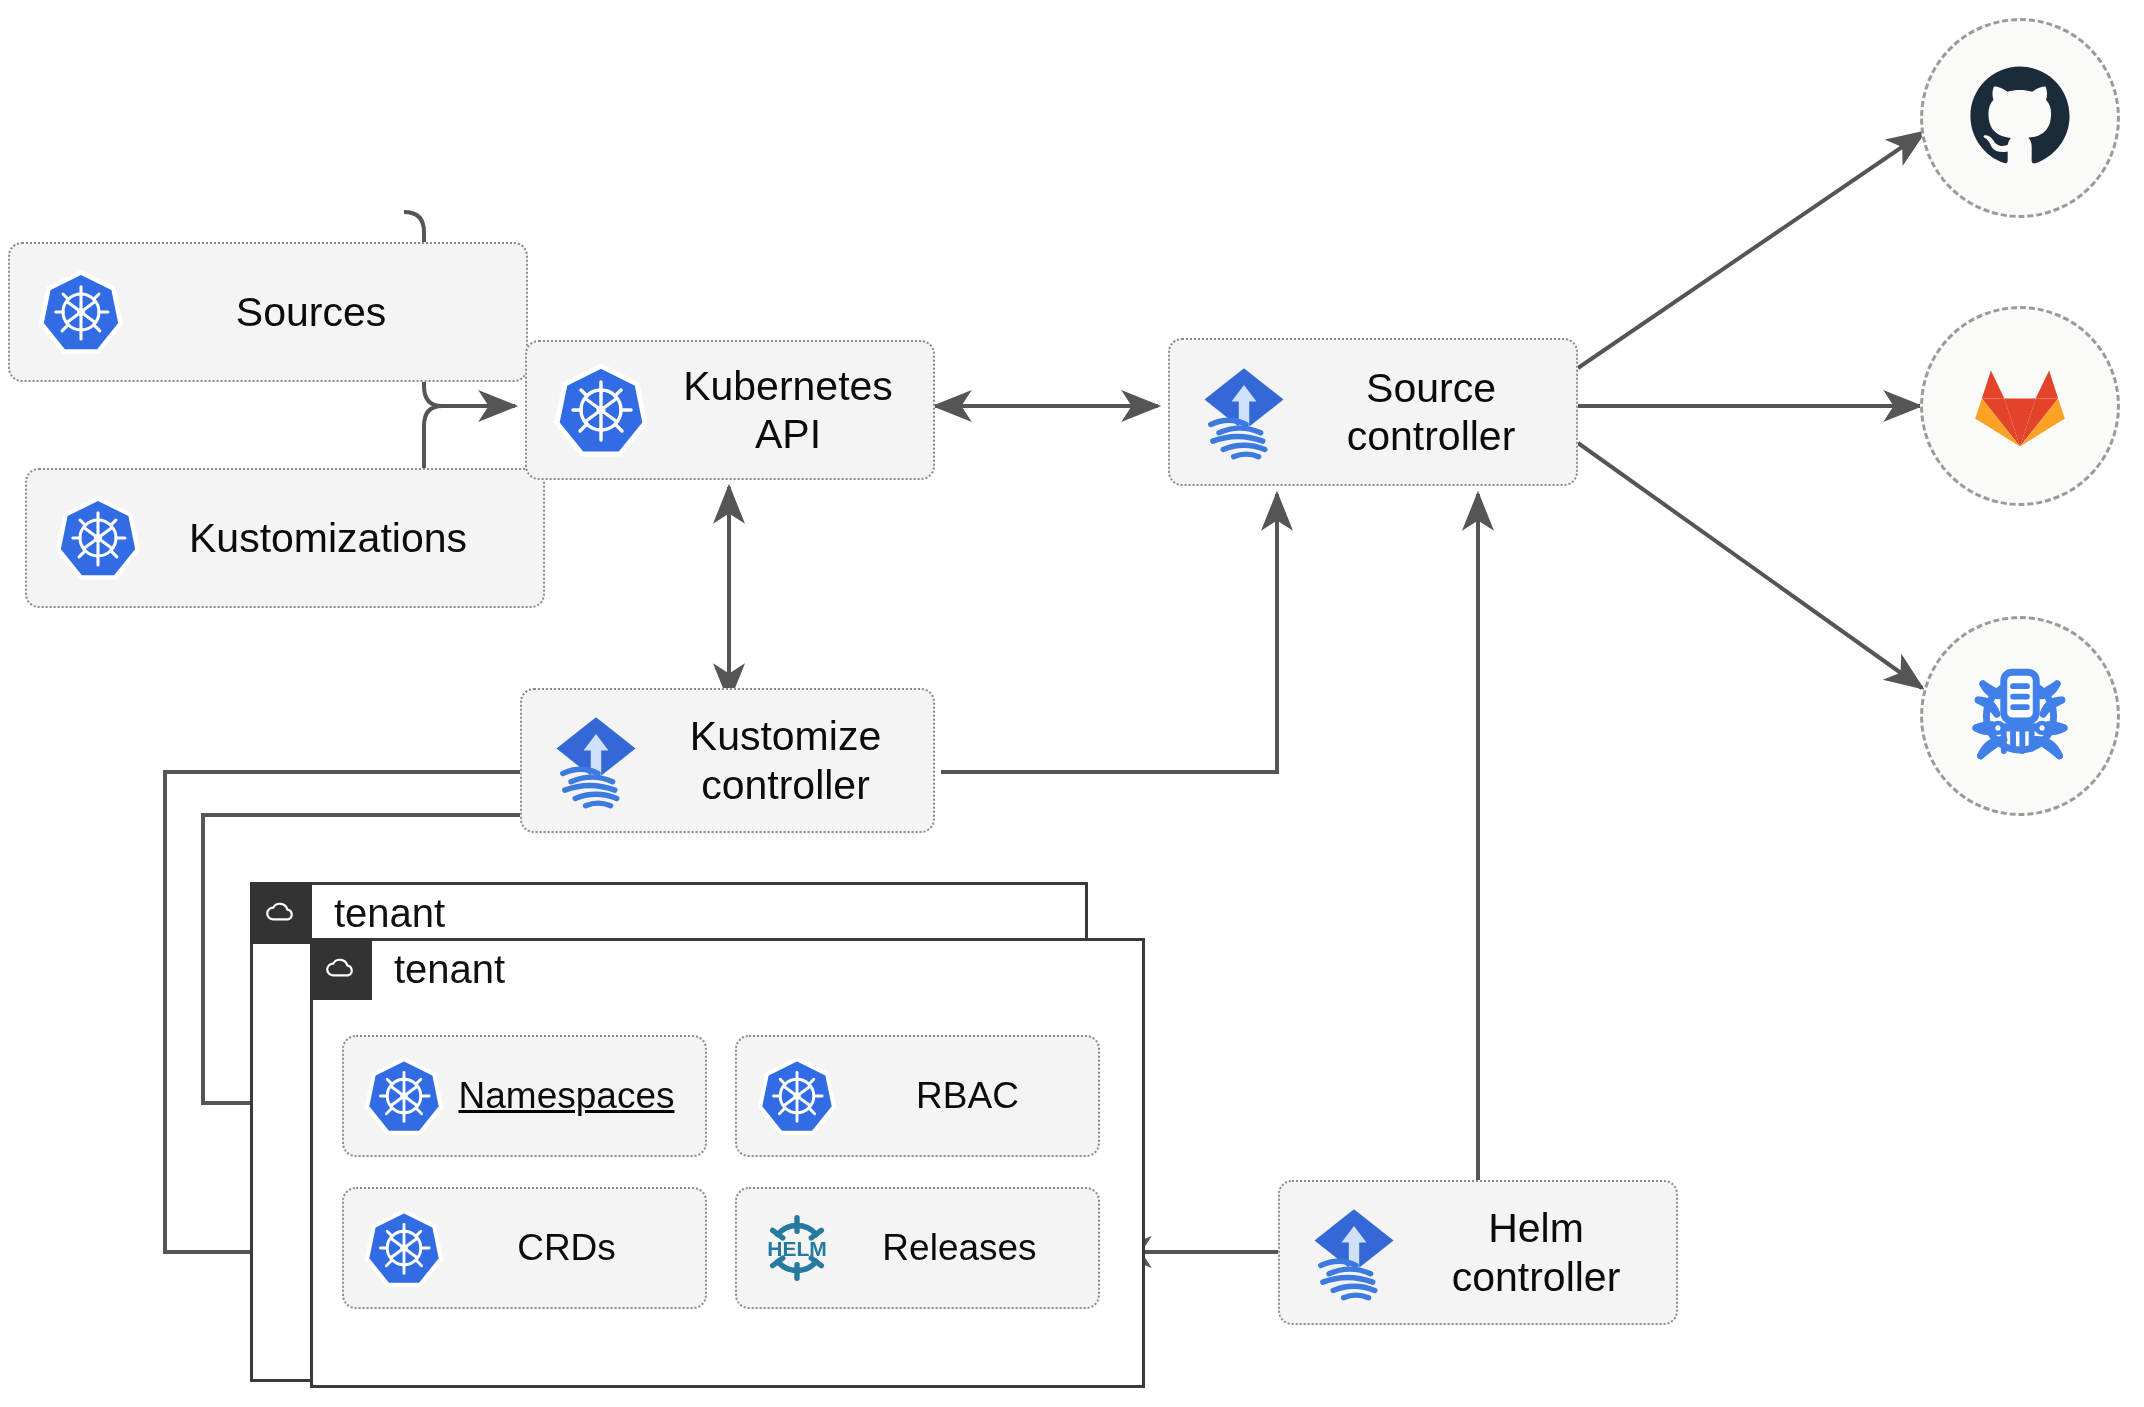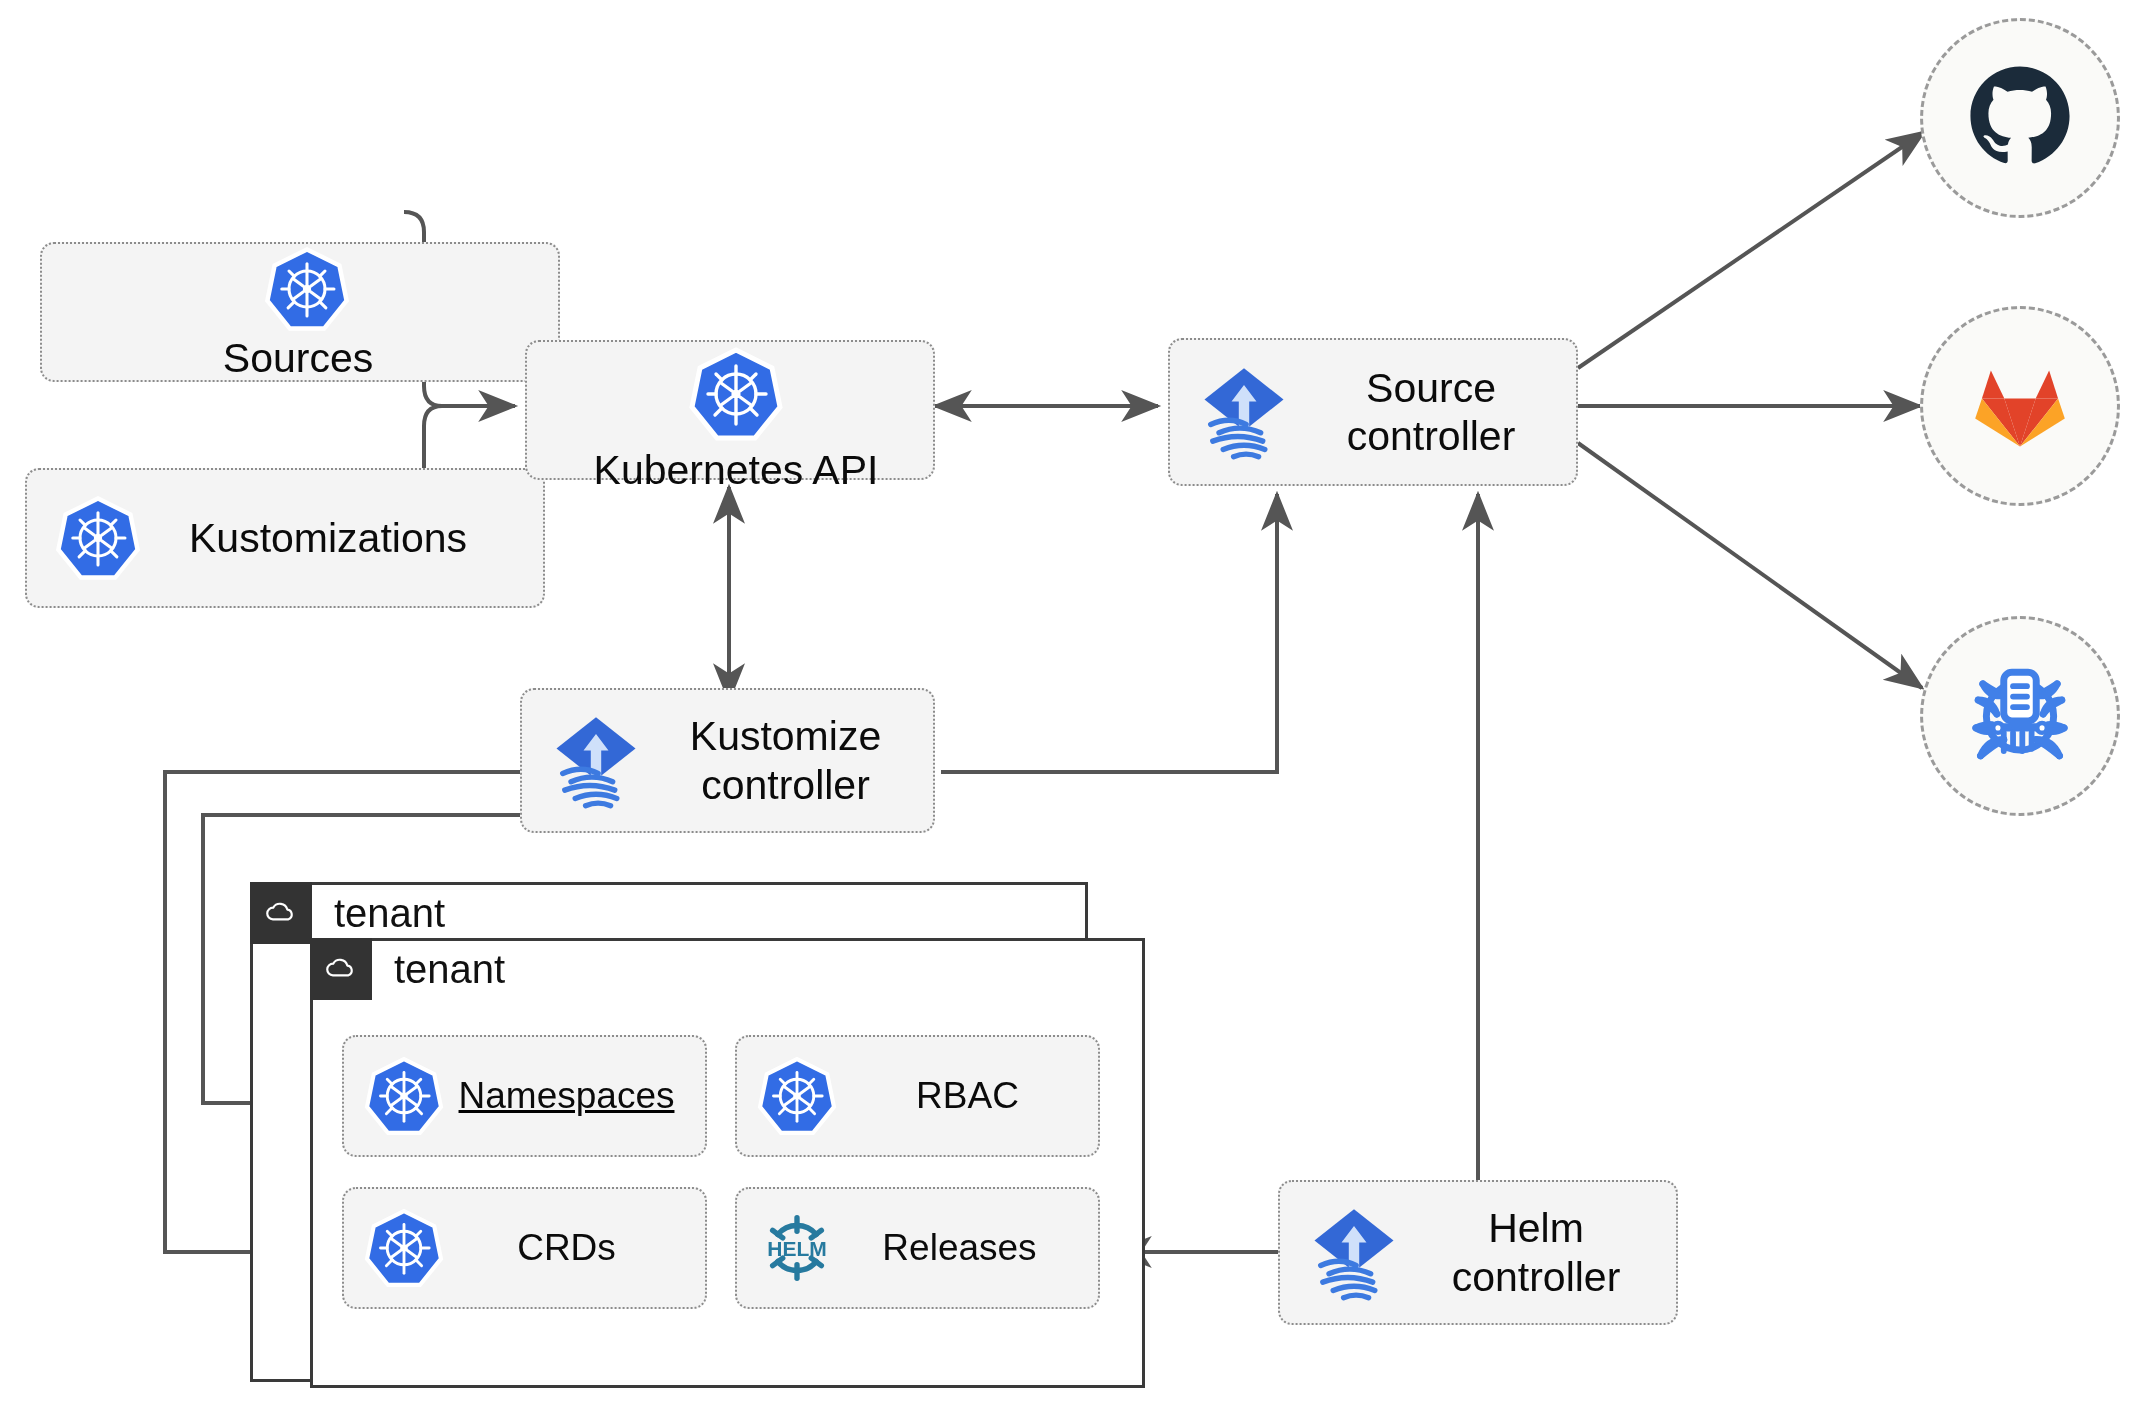--- a/index.html
+++ b/index.html
@@ -112,21 +112,21 @@
       <path d="M520,772 L165,772 L165,1252 L313,1252" marker-end="url(#ah)"></path>
 
       <path d="M520,815 L203,815 L203,1103 L372,1103" marker-end="url(#ah)"></path>
 
       <line x1="1578" y1="368" x2="1924" y2="132" marker-end="url(#ah)"></line>
       <line x1="1578" y1="406" x2="1920" y2="406" marker-end="url(#ah)"></line>
       <line x1="1578" y1="443" x2="1922" y2="688" marker-end="url(#ah)"></line>
     </g>
   </svg>
 
-  <div class="card res" style="left:40px;top:242px;flex-direction:column;">
+  <div class="card res" style="left:8px;top:242px;">
     <span class="ico">
       <svg viewBox="0 0 100 100" width="90" height="90">
         <path d="M50 6 L86 24 L94 63 L69 94 L31 94 L6 63 L14 24 Z" fill="#326CE5" stroke="#ffffff" stroke-width="5"></path>
         <g fill="none" stroke="#ffffff" stroke-width="3.4" stroke-linecap="round">
           <circle cx="50" cy="50" r="20"></circle>
           <circle cx="50" cy="50" r="4.6" fill="#ffffff" stroke="none"></circle>
           <line x1="50" y1="22" x2="50" y2="30"></line>
           <line x1="50" y1="70" x2="50" y2="80"></line>
           <line x1="22" y1="50" x2="30" y2="50"></line>
           <line x1="70" y1="50" x2="80" y2="50"></line>
@@ -166,21 +166,21 @@
           <line x1="35" y1="39" x2="46" y2="47"></line>
             <line x1="54" y1="53" x2="65" y2="61"></line>
           <line x1="65" y1="39" x2="54" y2="47"></line>
             <line x1="46" y1="53" x2="35" y2="61"></line>
         </g>
       </svg>
     </span>
     <span class="lbl">Kustomizations</span>
   </div>
 
-  <div class="card ctrl" style="left:525px;top:340px;width:410px;height:140px;flex-direction:column;">
+  <div class="card ctrl" style="left:525px;top:340px;width:410px;height:140px;">
     <span class="ico">
       <svg viewBox="0 0 100 100" width="100" height="100">
         <path d="M50 6 L86 24 L94 63 L69 94 L31 94 L6 63 L14 24 Z" fill="#326CE5" stroke="#ffffff" stroke-width="5"></path>
         <g fill="none" stroke="#ffffff" stroke-width="3.4" stroke-linecap="round">
           <circle cx="50" cy="50" r="20"></circle>
           <circle cx="50" cy="50" r="4.6" fill="#ffffff" stroke="none"></circle>
           <line x1="50" y1="22" x2="50" y2="30"></line>
             <line x1="50" y1="70" x2="50" y2="80"></line>
           <line x1="22" y1="50" x2="30" y2="50"></line>
             <line x1="70" y1="50" x2="80" y2="50"></line>

